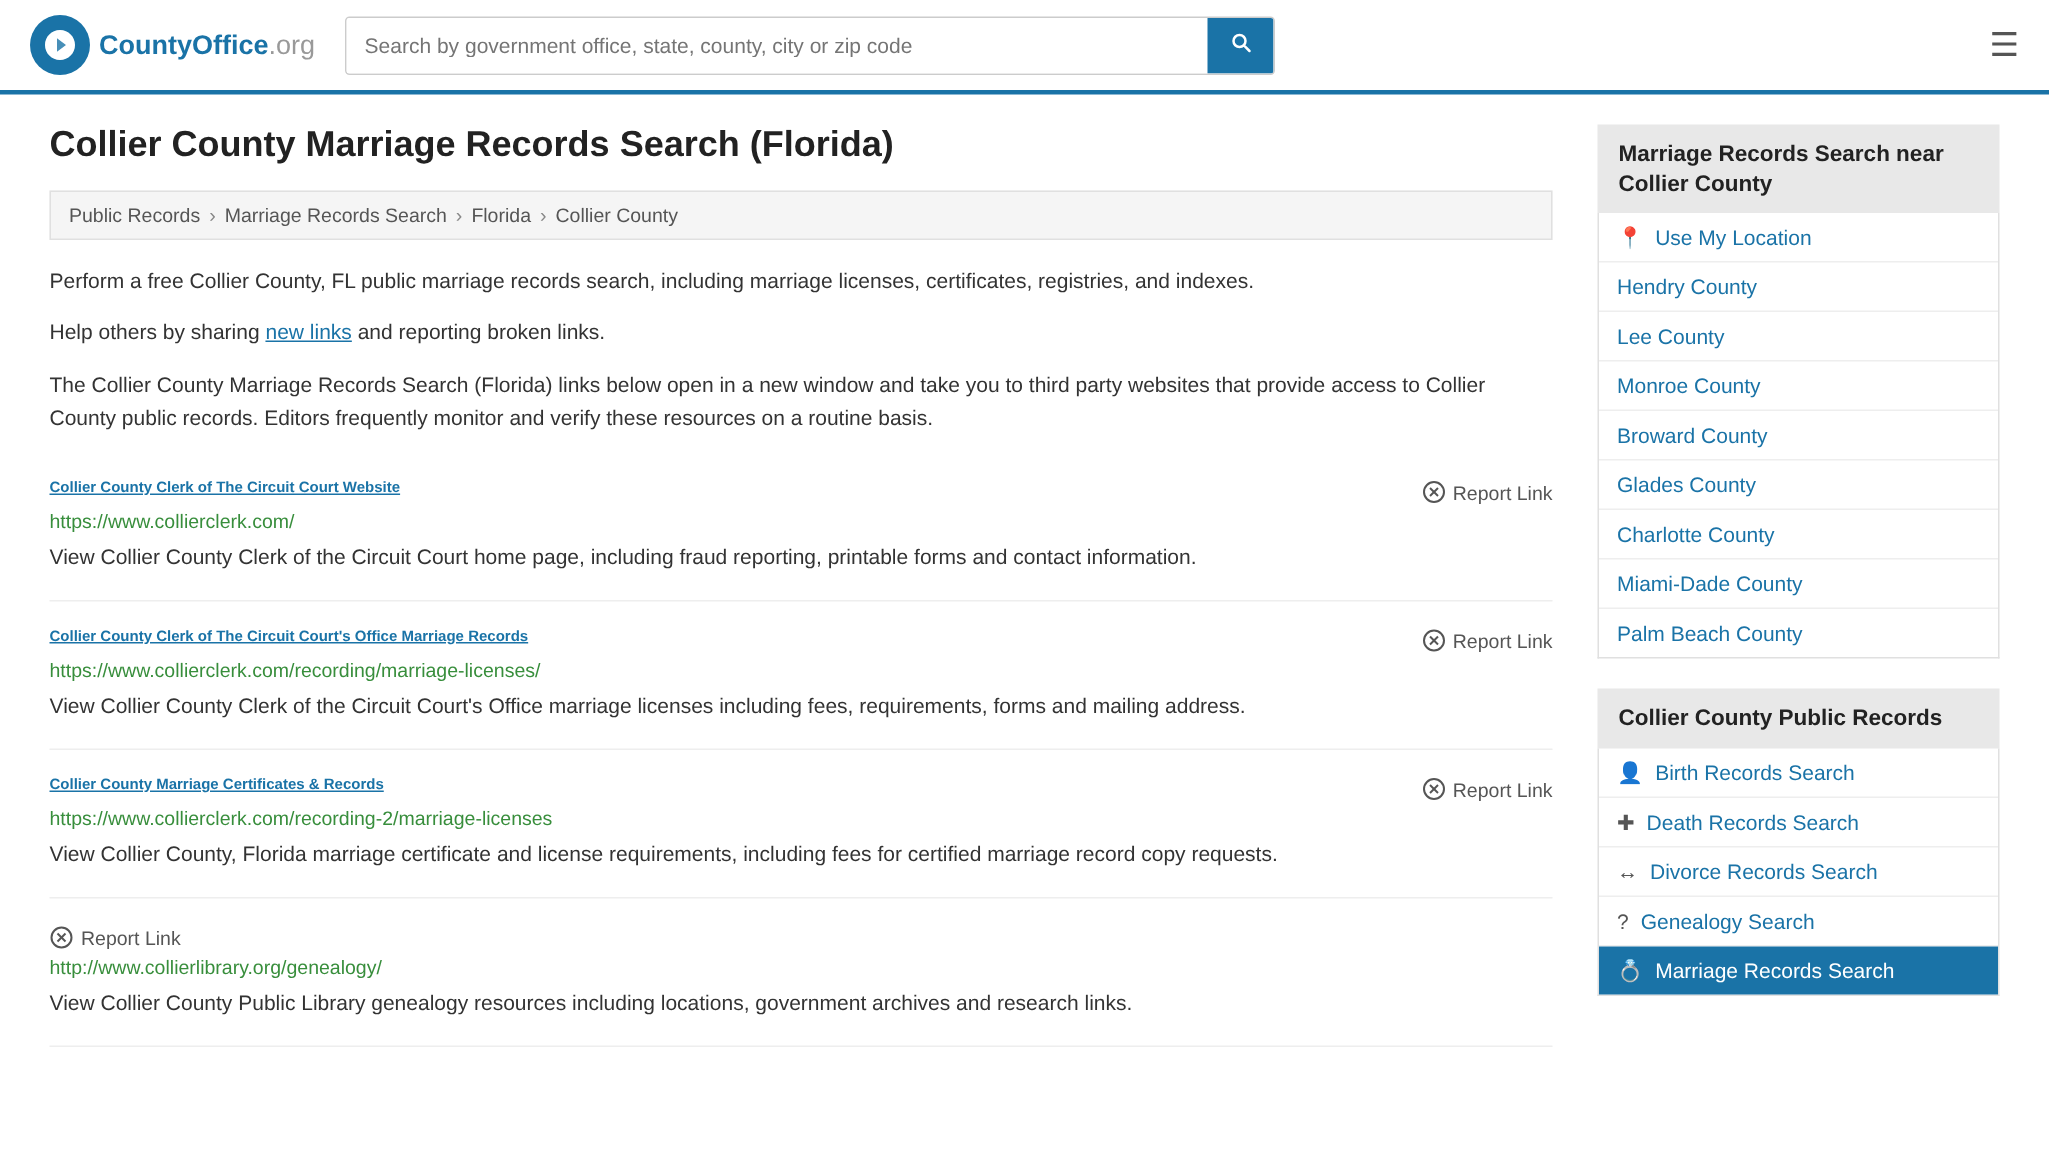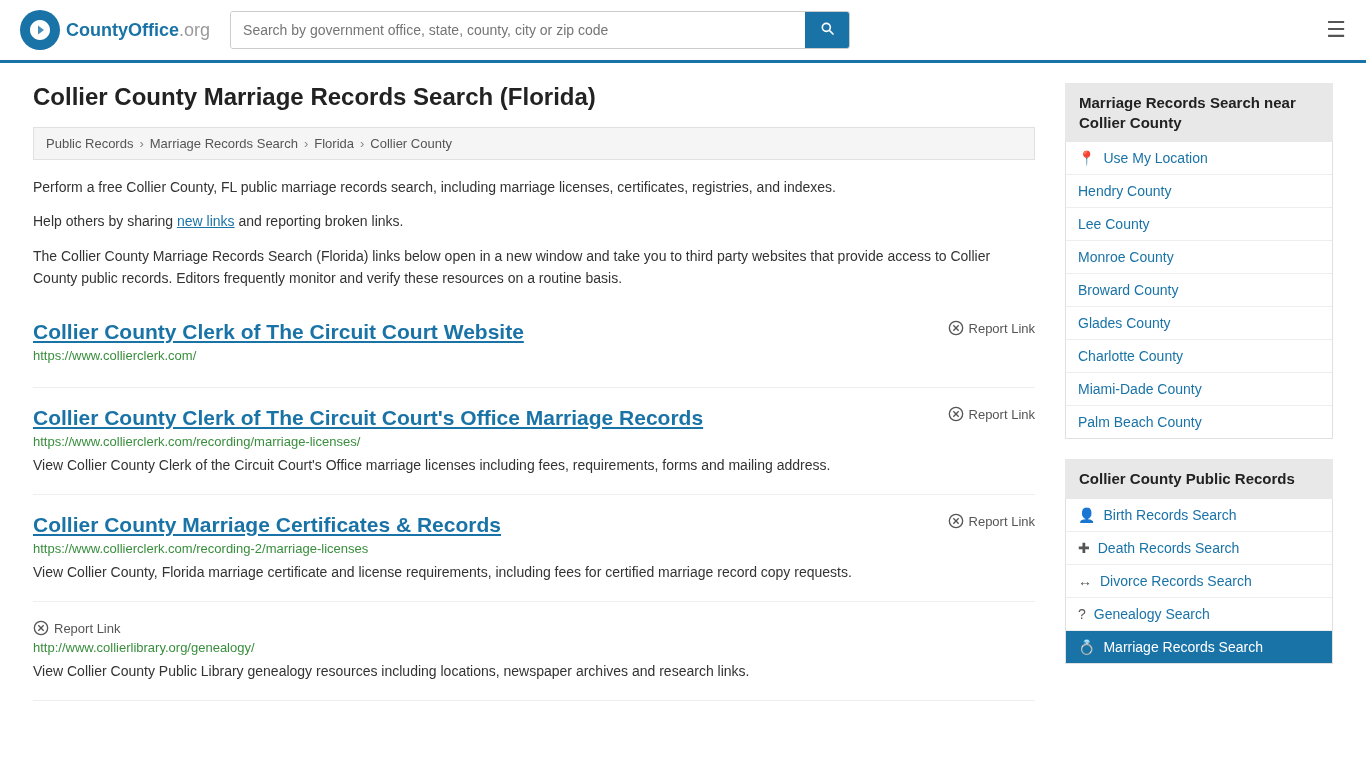--- a/index.html
+++ b/index.html
@@ -123,21 +123,21 @@
       border-bottom: 1px solid #eee;
       padding: 18px 0;
     }
     .result-header {
       display: flex;
       align-items: flex-start;
       justify-content: space-between;
       margin-bottom: 4px;
     }
     .result-title {
-      font-size: 21px;
+      font-size: 10px;
       font-weight: bold;
       color: #1a73a7;
       text-decoration: underline;
       cursor: pointer;
     }
     .report-link-btn {
       display: flex;
       align-items: flex-end;
       gap: 5px;
       color: #555;
@@ -266,20 +266,21 @@
       <button class="report-link-btn">
         <svg width="16" height="16" viewBox="0 0 24 24" fill="none" stroke="#555" stroke-width="2">
           <circle cx="12" cy="12" r="10"></circle>
           <line x1="8" y1="8" x2="16" y2="16"></line>
           <line x1="16" y1="8" x2="8" y2="16"></line>
         </svg>
         Report Link
       </button>
     </div>
     <div class="result-url">https://www.collierclerk.com/</div>
+    <div class="result-desc">View Collier County Clerk of the Circuit Court home page, including fraud reporting, printable forms and contact information.</div>
   </div>
         <div class="result-card">
     <div class="result-header">
       <span class="result-title">Collier County Clerk of The Circuit Court's Office Marriage Records</span>
       <button class="report-link-btn">
         <svg width="16" height="16" viewBox="0 0 24 24" fill="none" stroke="#555" stroke-width="2">
           <circle cx="12" cy="12" r="10"></circle>
           <line x1="8" y1="8" x2="16" y2="16"></line>
           <line x1="16" y1="8" x2="8" y2="16"></line>
         </svg>
@@ -309,21 +310,21 @@
       <button class="report-link-btn">
         <svg width="16" height="16" viewBox="0 0 24 24" fill="none" stroke="#555" stroke-width="2">
           <circle cx="12" cy="12" r="10"></circle>
           <line x1="8" y1="8" x2="16" y2="16"></line>
           <line x1="16" y1="8" x2="8" y2="16"></line>
         </svg>
         Report Link
       </button>
     </div>
     <div class="result-url">http://www.collierlibrary.org/genealogy/</div>
-    <div class="result-desc">View Collier County Public Library genealogy resources including locations, newspaper archives and research links.</div>
+    <div class="result-desc">View Collier County Public Library genealogy resources including locations, government archives and research links.</div>
   </div>
       </div>
 
   </main>
 
   <aside class="sidebar">
 
     <div class="sidebar-section">
       <div class="sidebar-heading">Marriage Records Search near Collier County</div>
       <div class="sidebar-list" id="nearby-list">

